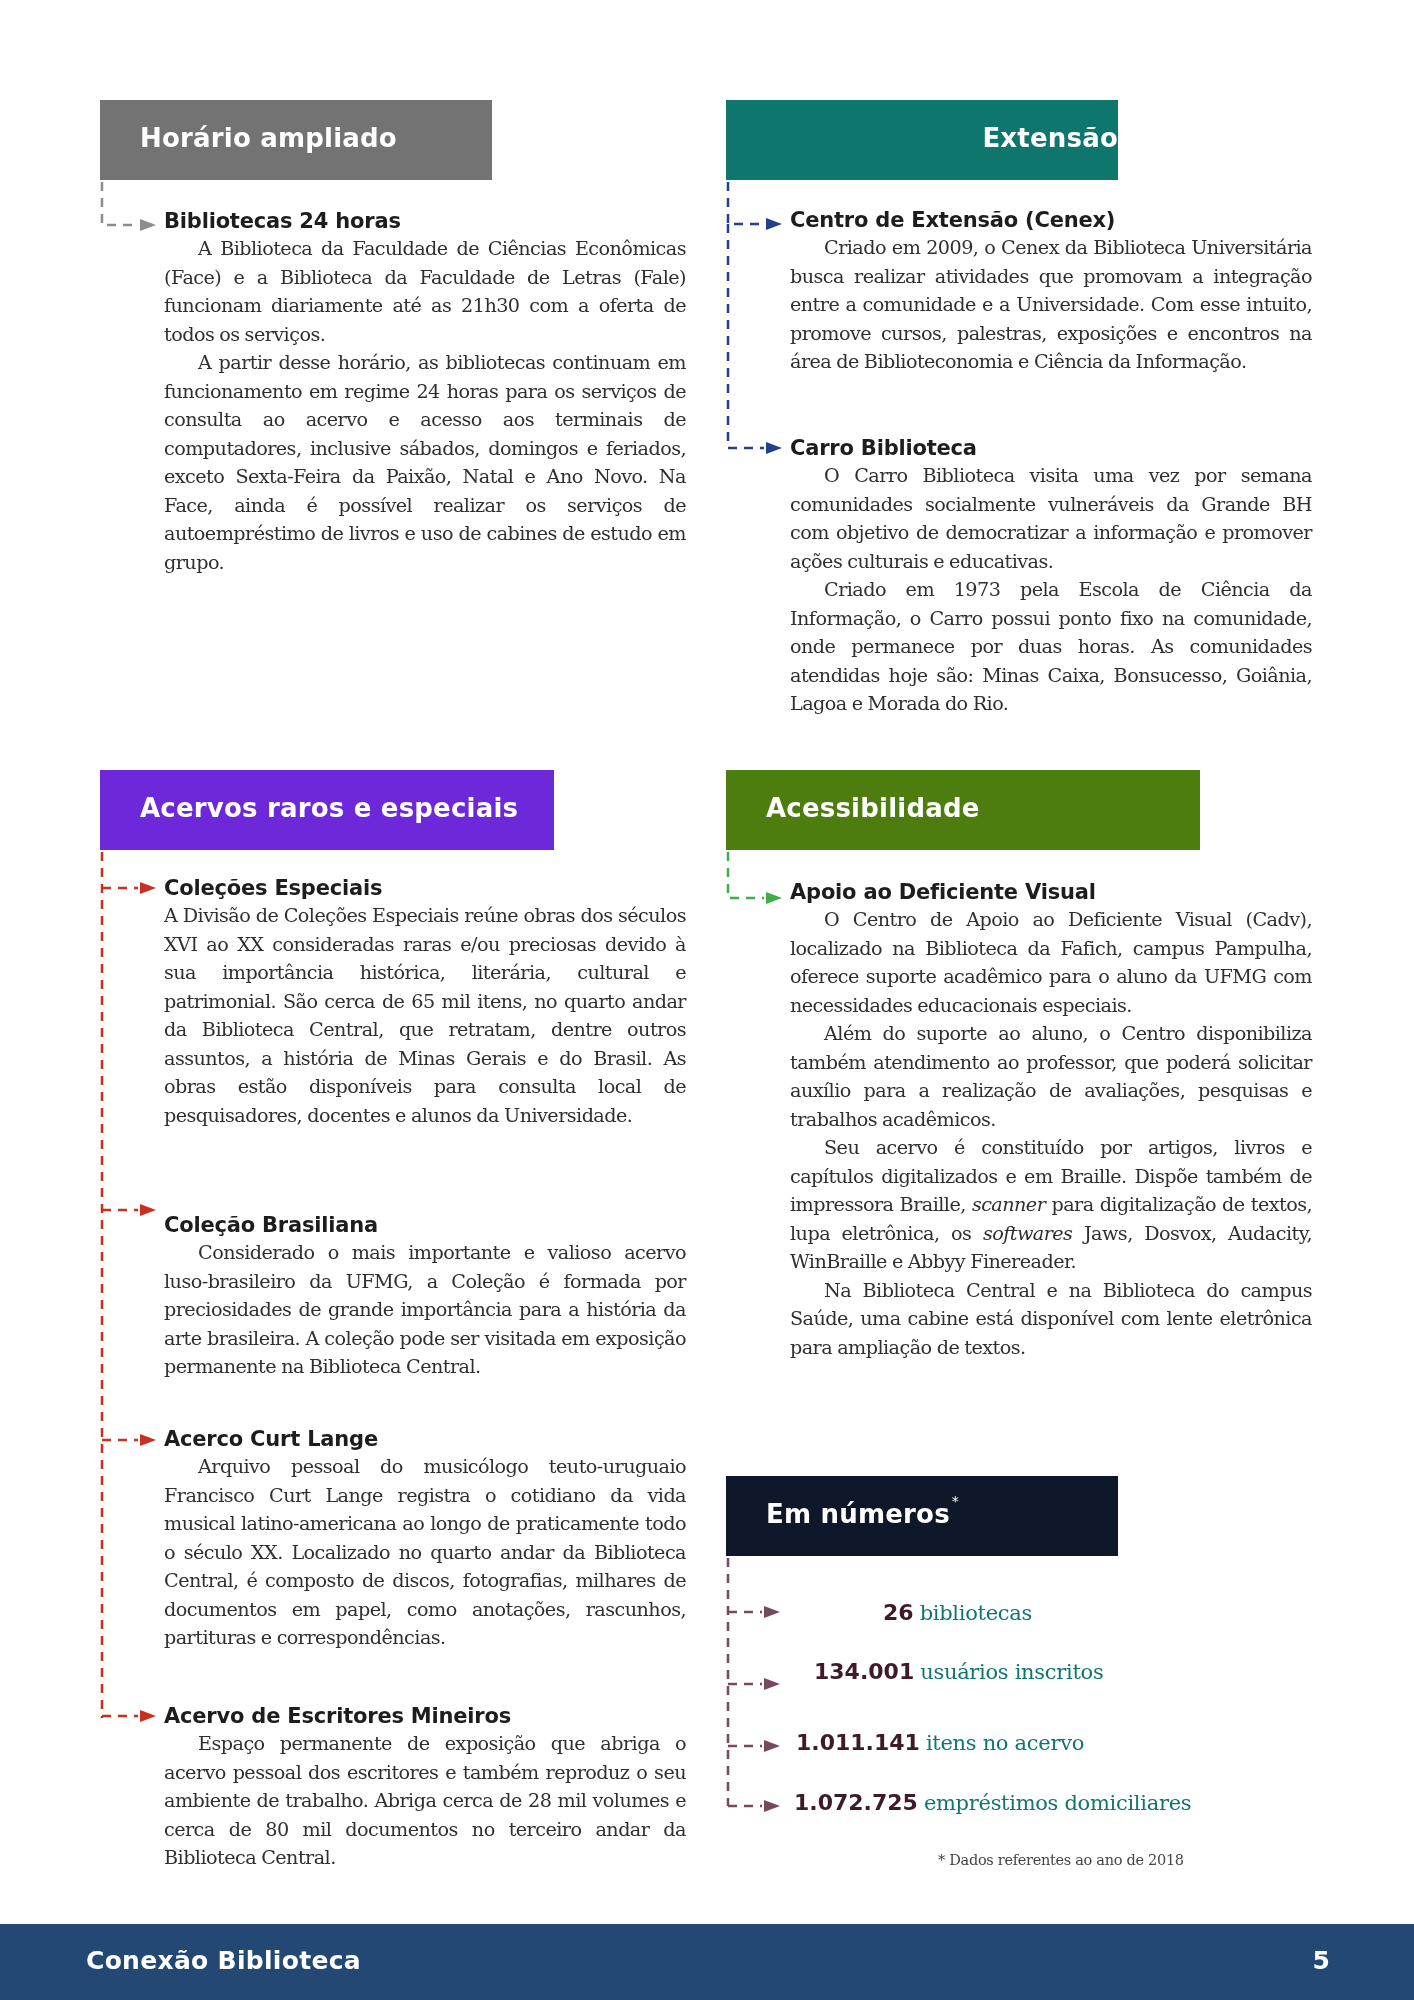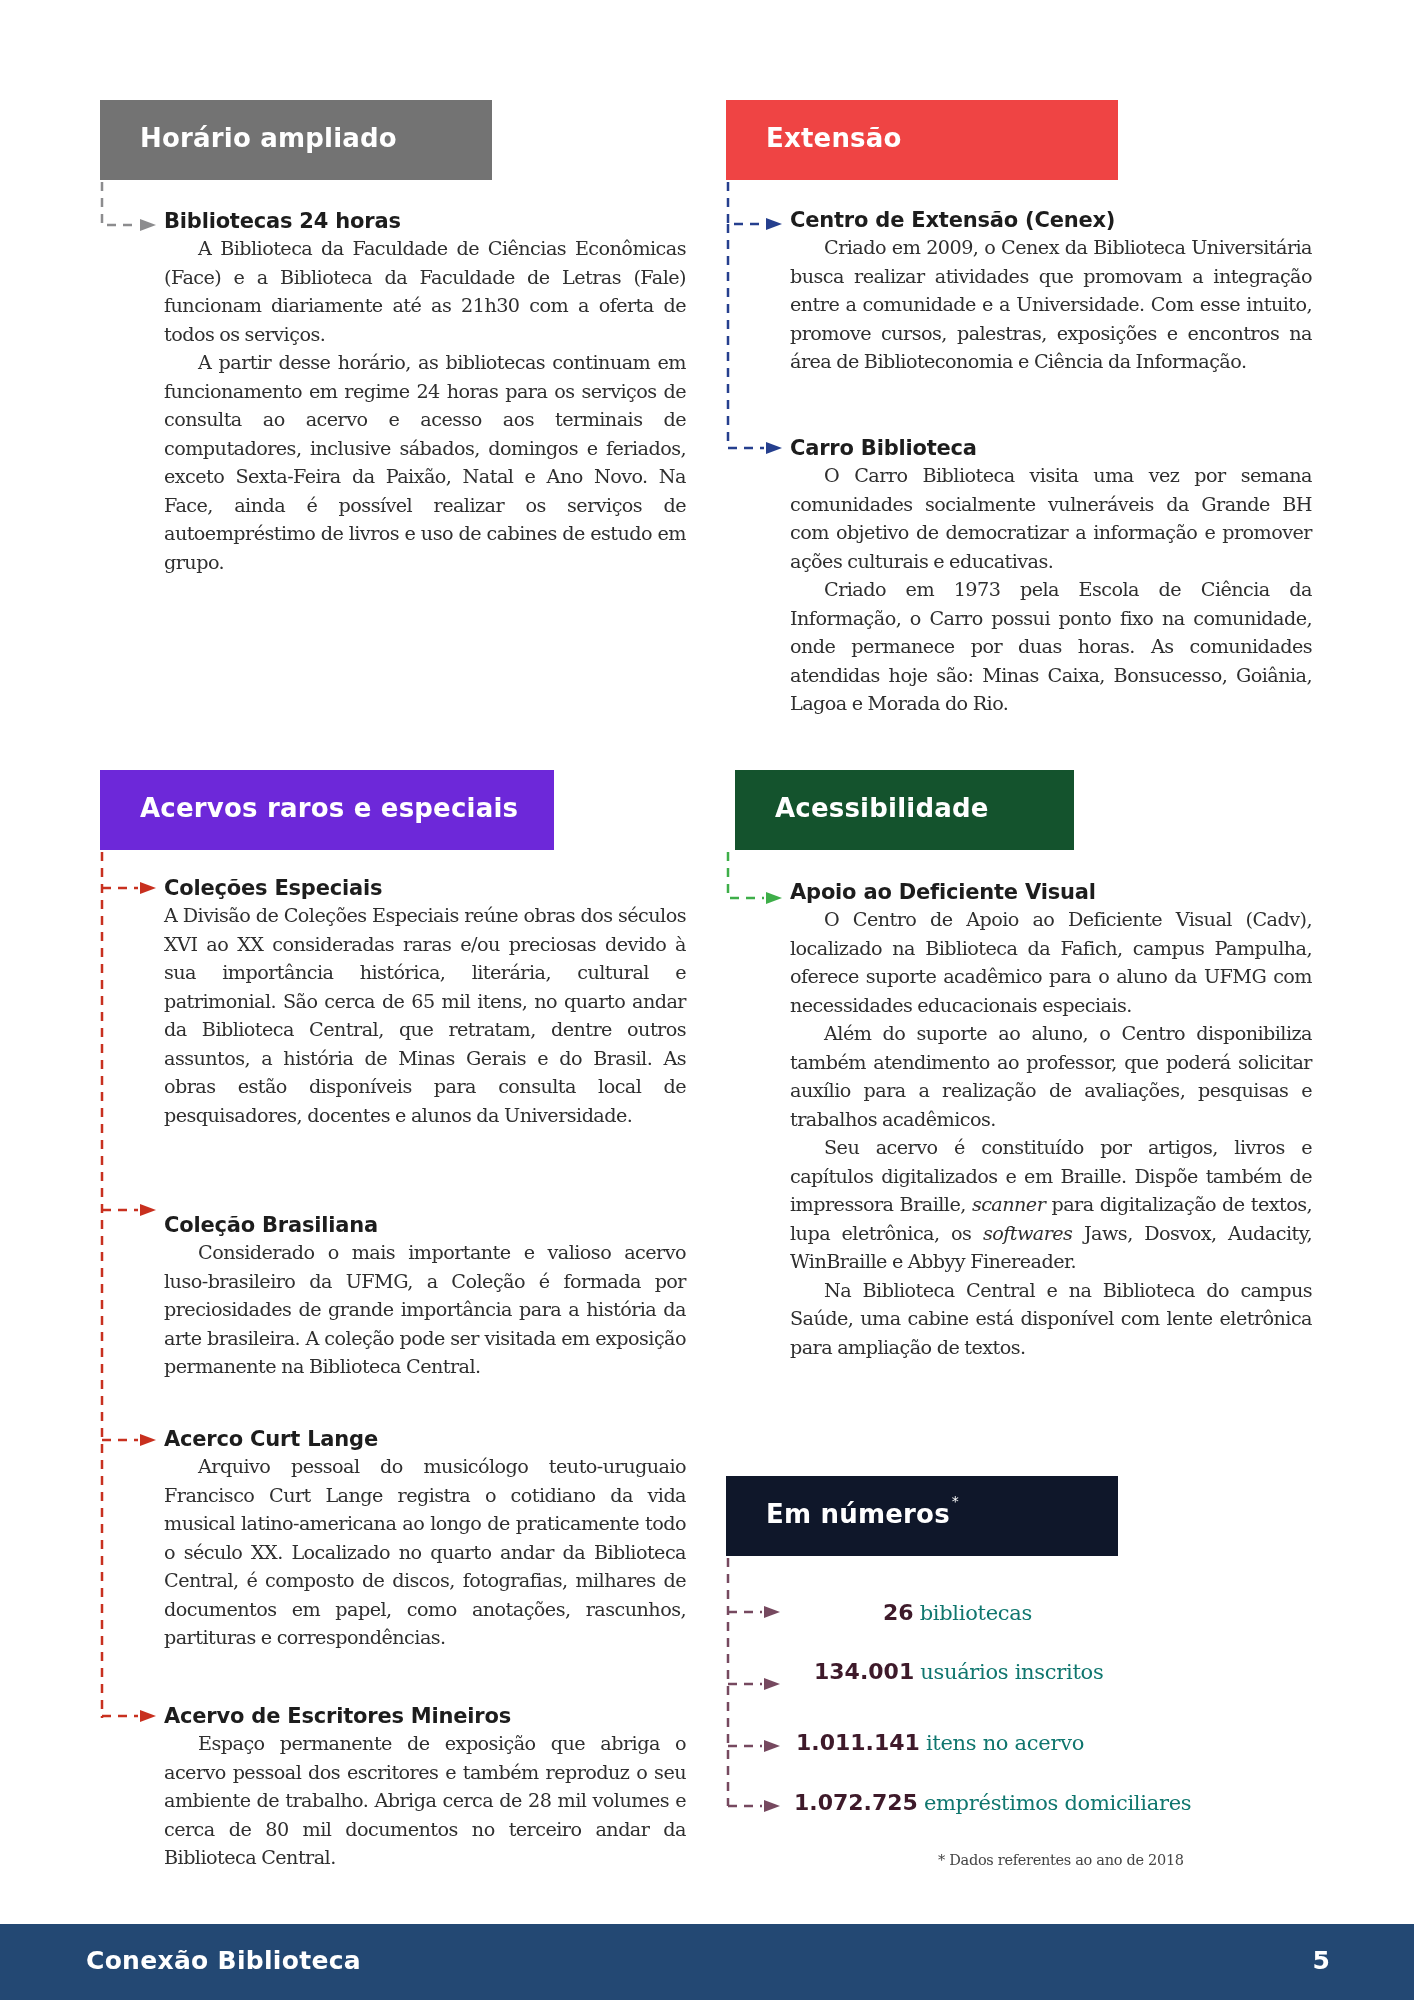--- a/index.html
+++ b/index.html
@@ -56,21 +56,21 @@
   <div class="item" style="top:107px;">
     <div class="item-title">Bibliotecas 24 horas</div>
     <div class="item-body">
       <p>A Biblioteca da Faculdade de Ciências Econômicas (Face) e a Biblioteca da Faculdade de Letras (Fale) funcionam diariamente até as 21h30 com a oferta de todos os serviços.</p>
       <p>A partir desse horário, as bibliotecas continuam em funcionamento em regime 24 horas para os serviços de consulta ao acervo e acesso aos terminais de computadores, inclusive sábados, domingos e feriados, exceto Sexta-Feira da Paixão, Natal e Ano Novo. Na Face, ainda é possível realizar os serviços de autoempréstimo de livros e uso de cabines de estudo em grupo.</p>
     </div>
   </div>
 </div>
 
 <div class="section" style="left:726px; top:100px; width:600px; height:620px;">
-  <div class="sec-header" style="width:392px; background:#ef4444;">
+  <div class="sec-header" style="width:392px; background:#0f766e;text-align:right;">
     <span>Extensão</span>
   </div>
   <svg class="connector" width="70" height="360">
     <path d="M2 82 V124 H38" fill="none" stroke="#253f8e" stroke-width="2.5" stroke-dasharray="9 7"></path>
     <path d="M40 118 L56 124 L40 130 Z" fill="#253f8e"></path>
     <path d="M2 124 V348 H38" fill="none" stroke="#253f8e" stroke-width="2.5" stroke-dasharray="9 7"></path>
     <path d="M40 342 L56 348 L40 354 Z" fill="#253f8e"></path>
   </svg>
   <div class="item" style="top:106px;">
     <div class="item-title">Centro de Extensão (Cenex)</div>
@@ -122,21 +122,21 @@
   </div>
   <div class="item" style="top:932px;">
     <div class="item-title">Acervo de Escritores Mineiros</div>
     <div class="item-body">
       <p>Espaço permanente de exposição que abriga o acervo pessoal dos escritores e também reproduz o seu ambiente de trabalho. Abriga cerca de 28 mil volumes e cerca de 80 mil documentos no terceiro andar da Biblioteca Central.</p>
     </div>
   </div>
 </div>
 
 <div class="section" style="left:726px; top:770px; width:600px; height:660px;">
-  <div class="sec-header" style="width:339px; background:#14532d;margin-left:9px;">
+  <div class="sec-header" style="width:474px; background:#4d7c0f;">
     <span>Acessibilidade</span>
   </div>
   <svg class="connector" width="70" height="140">
     <path d="M2 82 V128 H38" fill="none" stroke="#3eae49" stroke-width="2.5" stroke-dasharray="9 7"></path>
     <path d="M40 122 L56 128 L40 134 Z" fill="#3eae49"></path>
   </svg>
   <div class="item" style="top:108px;">
     <div class="item-title">Apoio ao Deficiente Visual</div>
     <div class="item-body">
       <p>O Centro de Apoio ao Deficiente Visual (Cadv), localizado na Biblioteca da Fafich, campus Pampulha, oferece suporte acadêmico para o aluno da UFMG com necessidades educacionais especiais.</p>

